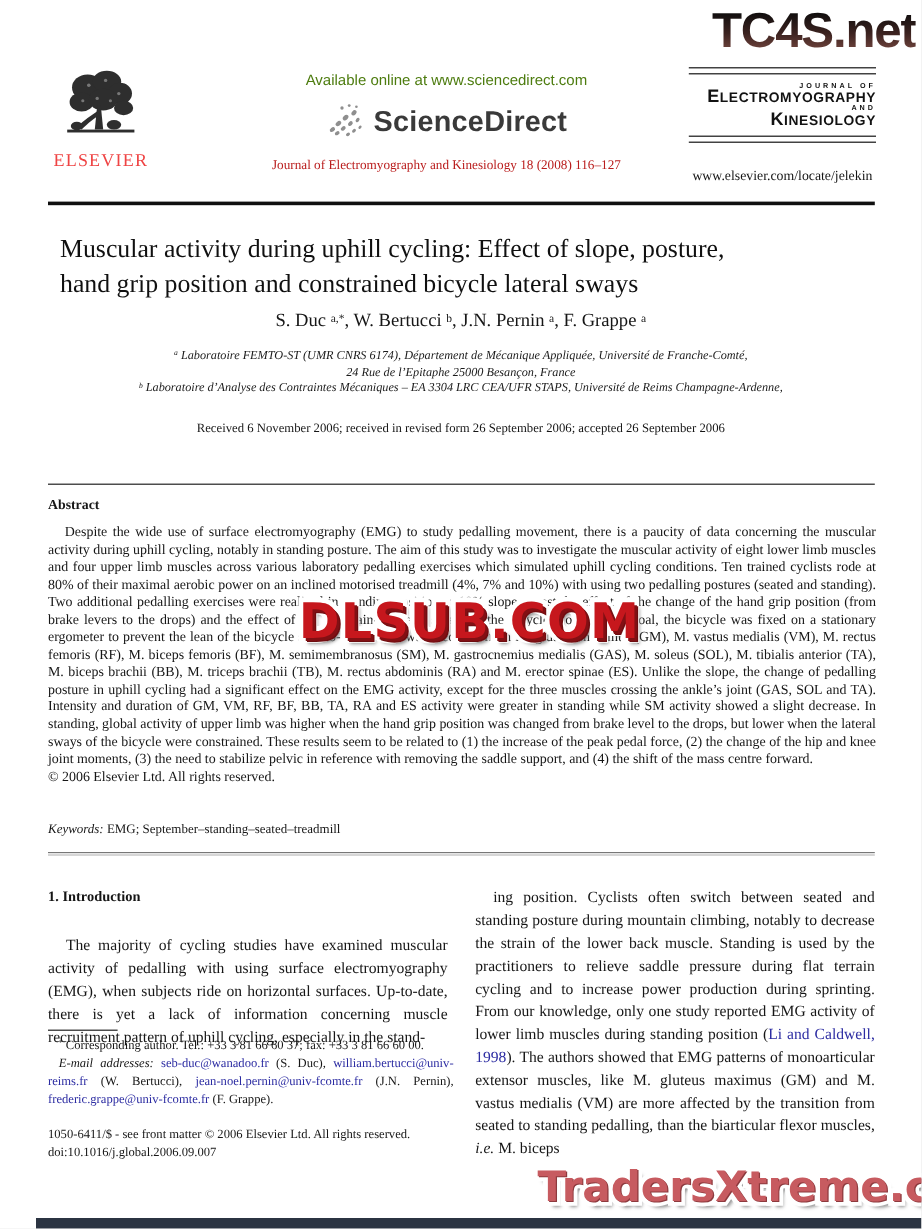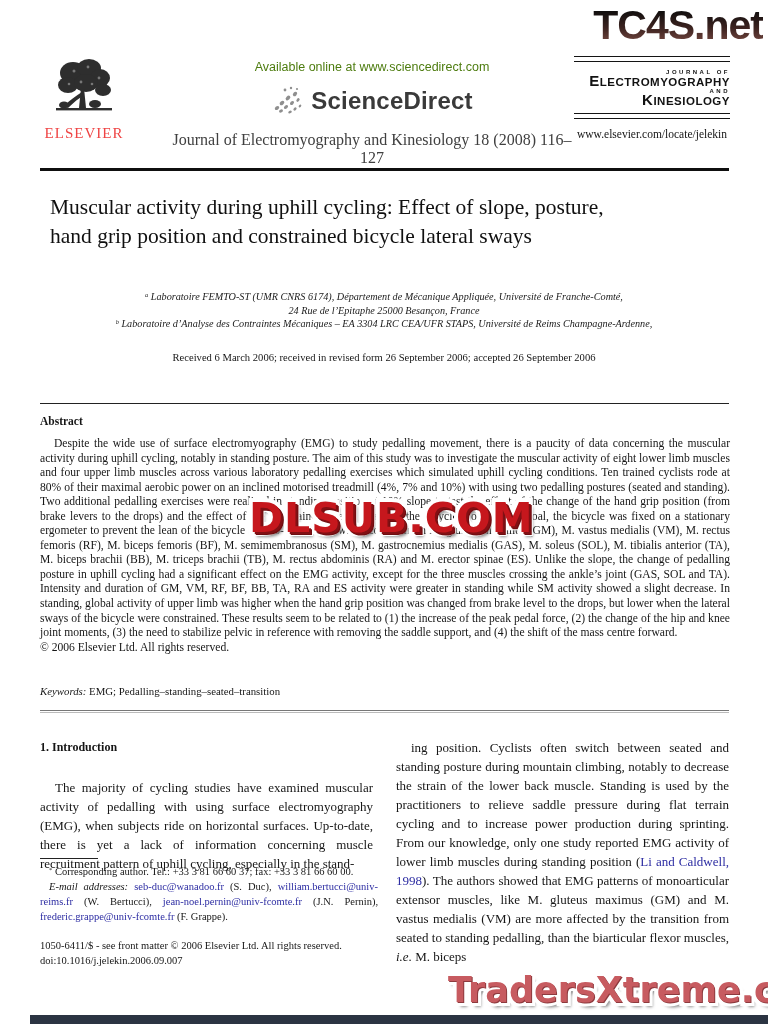--- a/index.html
+++ b/index.html
@@ -45,29 +45,29 @@
   }
   .bottom-bar { position:absolute; left:30px; right:0; bottom:0; height:9px; background:#2b3442; }
 
   
   .elsevier { position:absolute; left:42px; top:56px; width:84px; text-align:center; }
   .elsevier-name { font-size:15px; letter-spacing:1px; color:#ef4444; margin-top:1px; }
   .head-center { position:absolute; left:168px; top:60px; width:408px; text-align:center; }
   .avail { font-family:"Liberation Sans","DejaVu Sans",sans-serif; font-size:12.5px; color:#4d7c0f; }
   .sd-row { margin-top:10px; display:flex; align-items:center; justify-content:center; gap:6px; }
   .sd-word { font-family:"Liberation Sans","DejaVu Sans",sans-serif; font-weight:700; font-size:24px; color:#3a3a3a; letter-spacing:0.2px; }
-  .jcite { margin-top:13px; font-size:16px; color:#404040; }
+  .jcite { margin-top:13px; font-size:11px; color:#b91c1c; }
   .head-right { position:absolute; right:38px; top:56px; width:156px; text-align:center;
     font-family:"Liberation Sans","DejaVu Sans",sans-serif; color:#121212; }
   .dbl-rule { height:4px; border-top:1.6px solid #141414; border-bottom:1.6px solid #141414; }
   .jlogo { padding:7px 0 6px 0;text-align:right; }
   .jlogo-sm { font-size:6px; letter-spacing:2.5px; font-weight:600; }
   .jlogo-big { font-size:11.5px; letter-spacing:0.5px; font-weight:700; line-height:12px; }
   .jlogo-big::first-letter { font-size:15px; }
-  .jurl { margin-top:9px; font-family:"Liberation Serif",serif; font-size:11.5px; color:#141414; }
+  .jurl { margin-top:22px; font-family:"Liberation Serif",serif; font-size:11.5px; color:#141414; }
   .head-rule { position:absolute; left:40px; right:39px; top:168px; height:3px; background:#0f0f0f; }
 
   
   .title { position:absolute; left:50px; right:50px; top:193px; text-align:left;
     font-size:21.5px; line-height:29px; color:#101010; }
   .authors { position:absolute; left:40px; right:40px; top:259px; text-align:center; font-size:15.5px; }
   .affils { position:absolute; left:40px; right:40px; top:290px; text-align:center;
     font-style:italic; font-size:10.2px; line-height:13.6px; color:#1a1a1a; }
   .received { position:absolute; left:40px; right:40px; top:352px; text-align:center; font-size:10.6px; }
 
@@ -169,60 +169,61 @@
     <div class="jurl">www.elsevier.com/locate/jelekin</div>
   </div>
 
   <div class="head-rule"></div>
 
   <div class="title">
     <div>Muscular activity during uphill cycling: Effect of slope, posture,</div>
     <div>hand grip position and constrained bicycle lateral sways</div>
   </div>
 
+  <div class="authors"><span>S. Duc </span><sup>a,*</sup><span>, W. Bertucci </span><sup>b</sup><span>, J.N. Pernin </span><sup>a</sup><span>, F. Grappe </span><sup>a</sup></div>
 
   <div class="affils">
     <div><sup>a</sup><span> Laboratoire FEMTO-ST (UMR CNRS 6174), Département de Mécanique Appliquée, Université de Franche-Comté,</span></div>
     <div>24 Rue de l’Epitaphe 25000 Besançon, France</div>
     <div><sup>b</sup><span> Laboratoire d’Analyse des Contraintes Mécaniques – EA 3304 LRC CEA/UFR STAPS, Université de Reims Champagne-Ardenne,</span></div>
   </div>
 
-  <div class="received">Received 6 March 2006; received in revised form 26 September 2006; accepted 26 September 2006</div>
+  <div class="received">Received 6 November 2006; received in revised form 26 September 2006; accepted 26 September 2006</div>
 
   <div class="rule-thin"></div>
 
   <div class="abs-head">Abstract</div>
   <div class="abstract just">
     <p>Despite the wide use of surface electromyography (EMG) to study pedalling movement, there is a paucity of data concerning the muscular activity during uphill cycling, notably in standing posture. The aim of this study was to investigate the muscular activity of eight lower limb muscles and four upper limb muscles across various laboratory pedalling exercises which simulated uphill cycling conditions. Ten trained cyclists rode at 80% of their maximal aerobic power on an inclined motorised treadmill (4%, 7% and 10%) with using two pedalling postures (seated and standing). Two additional pedalling exercises were realised in standing position at 10% slope to test the effect of the change of the hand grip position (from brake levers to the drops) and the effect of the constrained lateral sways of the bicycle. For this last goal, the bicycle was fixed on a stationary ergometer to prevent the lean of the bicycle side-to-side. EMG was recorded from M. gluteus maximus (GM), M. vastus medialis (VM), M. rectus femoris (RF), M. biceps femoris (BF), M. semimembranosus (SM), M. gastrocnemius medialis (GAS), M. soleus (SOL), M. tibialis anterior (TA), M. biceps brachii (BB), M. triceps brachii (TB), M. rectus abdominis (RA) and M. erector spinae (ES). Unlike the slope, the change of pedalling posture in uphill cycling had a significant effect on the EMG activity, except for the three muscles crossing the ankle’s joint (GAS, SOL and TA). Intensity and duration of GM, VM, RF, BF, BB, TA, RA and ES activity were greater in standing while SM activity showed a slight decrease. In standing, global activity of upper limb was higher when the hand grip position was changed from brake level to the drops, but lower when the lateral sways of the bicycle were constrained. These results seem to be related to (1) the increase of the peak pedal force, (2) the change of the hip and knee joint moments, (3) the need to stabilize pelvic in reference with removing the saddle support, and (4) the shift of the mass centre forward.</p>
     <p class="copyright">© 2006 Elsevier Ltd. All rights reserved.</p>
   </div>
 
   <div class="wm-outline wm-dlsub" data-text="DLSUB.COM">DLSUB.COM</div>
 
-  <div class="keywords"><span class="seg-italic">Keywords:</span><span>  EMG; Pedalling–standing–seated–transition</span></div>
+  <div class="keywords"><span class="seg-italic">Keywords:</span><span>  EMG; September–standing–seated–treadmill</span></div>
 
   <div class="rule-gray"></div>
 
   <div class="col col-left">
     <h2 class="sec-head">1. Introduction</h2>
     <p class="just">The majority of cycling studies have examined muscular activity of pedalling with using surface electromyography (EMG), when subjects ride on horizontal surfaces. Up-to-date, there is yet a lack of information concerning muscle recruitment pattern of uphill cycling, especially in the stand-</p>
   </div>
 
   <div class="col col-right">
     <p class="just"><span>ing position. Cyclists often switch between seated and standing posture during mountain climbing, notably to decrease the strain of the lower back muscle. Standing is used by the practitioners to relieve saddle pressure during flat terrain cycling and to increase power production during sprinting. From our knowledge, only one study reported EMG activity of lower limb muscles during standing position (</span><span class="seg-link">Li and Caldwell, 1998</span><span>). The authors showed that EMG patterns of monoarticular extensor muscles, like M. gluteus maximus (GM) and M. vastus medialis (VM) are more affected by the transition from seated to standing pedalling, than the biarticular flexor muscles, </span><span class="seg-italic">i.e.</span><span> M. biceps</span></p>
   </div>
 
   <div class="footnote">
     <div class="fn-sep"></div>
     <p class="just"><sup>*</sup><span> Corresponding author. Tel.: +33 3 81 66 60 37; fax: +33 3 81 66 60 00.</span></p>
     <p class="just"><span class="seg-italic">E-mail addresses:</span><span> </span><span class="seg-link">seb-duc@wanadoo.fr</span><span> (S. Duc), </span><span class="seg-link">william.bertucci@univ-reims.fr</span><span> (W. Bertucci), </span><span class="seg-link">jean-noel.pernin@univ-fcomte.fr</span><span> (J.N. Pernin), </span><span class="seg-link">frederic.grappe@univ-fcomte.fr</span><span> (F. Grappe).</span></p>
   </div>
 
   <div class="imprint">
     <div>1050-6411/$ - see front matter © 2006 Elsevier Ltd. All rights reserved.</div>
-    <div>doi:10.1016/j.jelekin.2006.09.007</div>
+    <div>doi:10.1016/j.global.2006.09.007</div>
   </div>
 
   <div class="wm-outline wm-traders" data-text="TradersXtreme.com">TradersXtreme.com</div>
 
   <div class="bottom-bar"></div>
 
 </div>
 
 </body></html>

